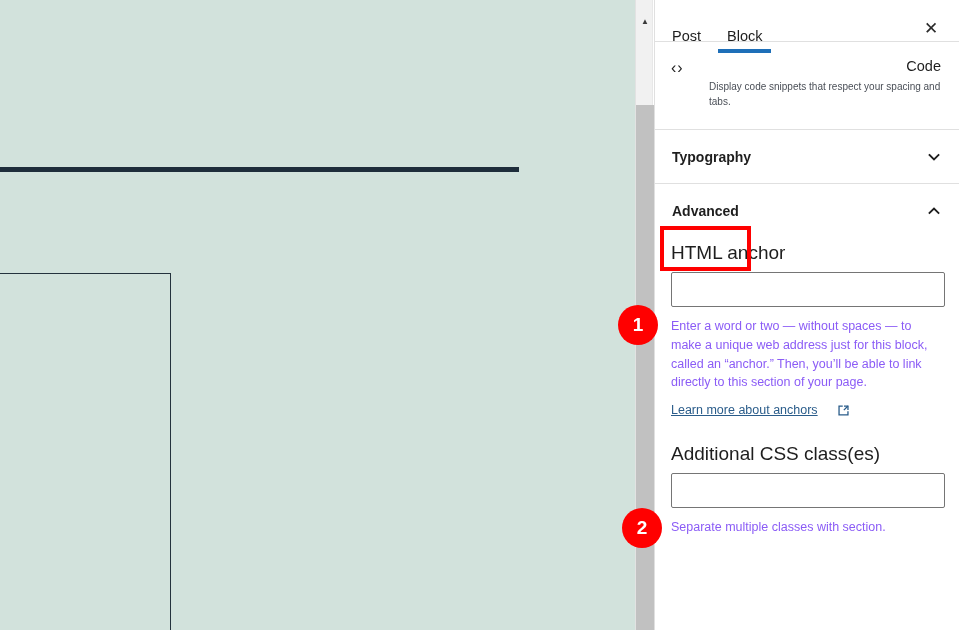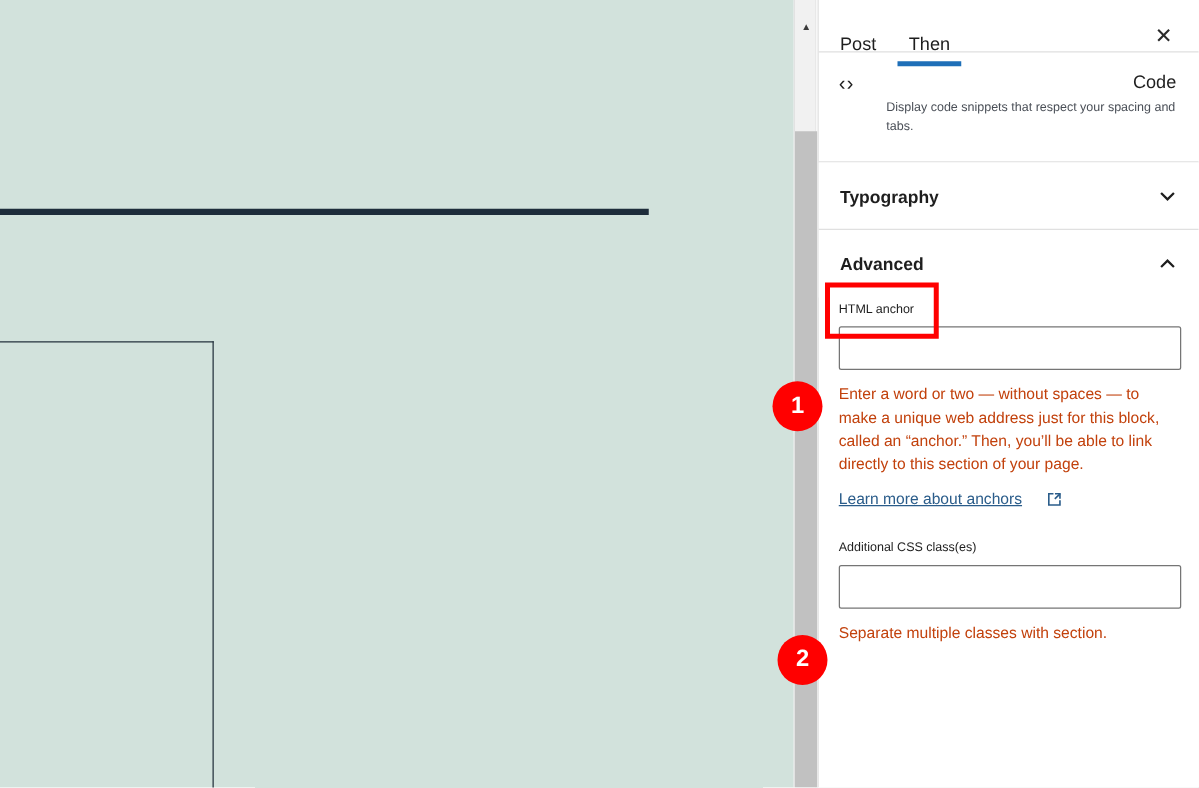--- a/index.html
+++ b/index.html
@@ -166,42 +166,42 @@
     width: 91px; height: 45px;
     border: 4px solid #ff0000;
     pointer-events: none;
     z-index: 40;
   }
 
   
   #advanced-body { padding: 4px 15px 0 16px; }
 
   .field-label {
-    font-size: 10px;
+    font-size: 19px;
     color: #1e1e1e;
     margin-bottom: 8px;
     display: block;
   }
   .text-input {
     width: 274px;
     height: 35px;
     border: 1px solid #757575;
     border-radius: 2px;
     padding: 0 8px;
     font-size: 13px;
     font-family: "Liberation Sans", sans-serif;
     color: #1e1e1e;
     background: #fff;
     outline: none;
     display: block;
   }
   .help-text {
     font-size: 12.5px;
     line-height: 1.5;
-    color: #c2410c;
+    color: #8b5cf6;
     margin-top: 10px;
     width: 272px;
   }
   #anchor-link {
     display: inline-flex;
     align-items: center;
     gap: 19px;
     margin-top: 11px;
     font-size: 12.5px;
     color: #2a5c8a;
@@ -240,21 +240,21 @@
 
   <div id="scrollbar">
     <div id="scroll-up-arrow">▲</div>
     <div id="scroll-thumb"></div>
   </div>
 
   <div id="panel">
 
     <div id="panel-tabs">
       <button class="tab">Post</button>
-      <button class="tab active">Then</button>
+      <button class="tab active">Block</button>
       <button id="close-button">✕</button>
     </div>
 
     <div id="block-card">
       <div id="block-icon">‹›</div>
       <div id="block-text">
         <div id="block-title">Code</div>
         <div id="block-description">Display code snippets that respect your spacing and tabs.</div>
       </div>
     </div>

